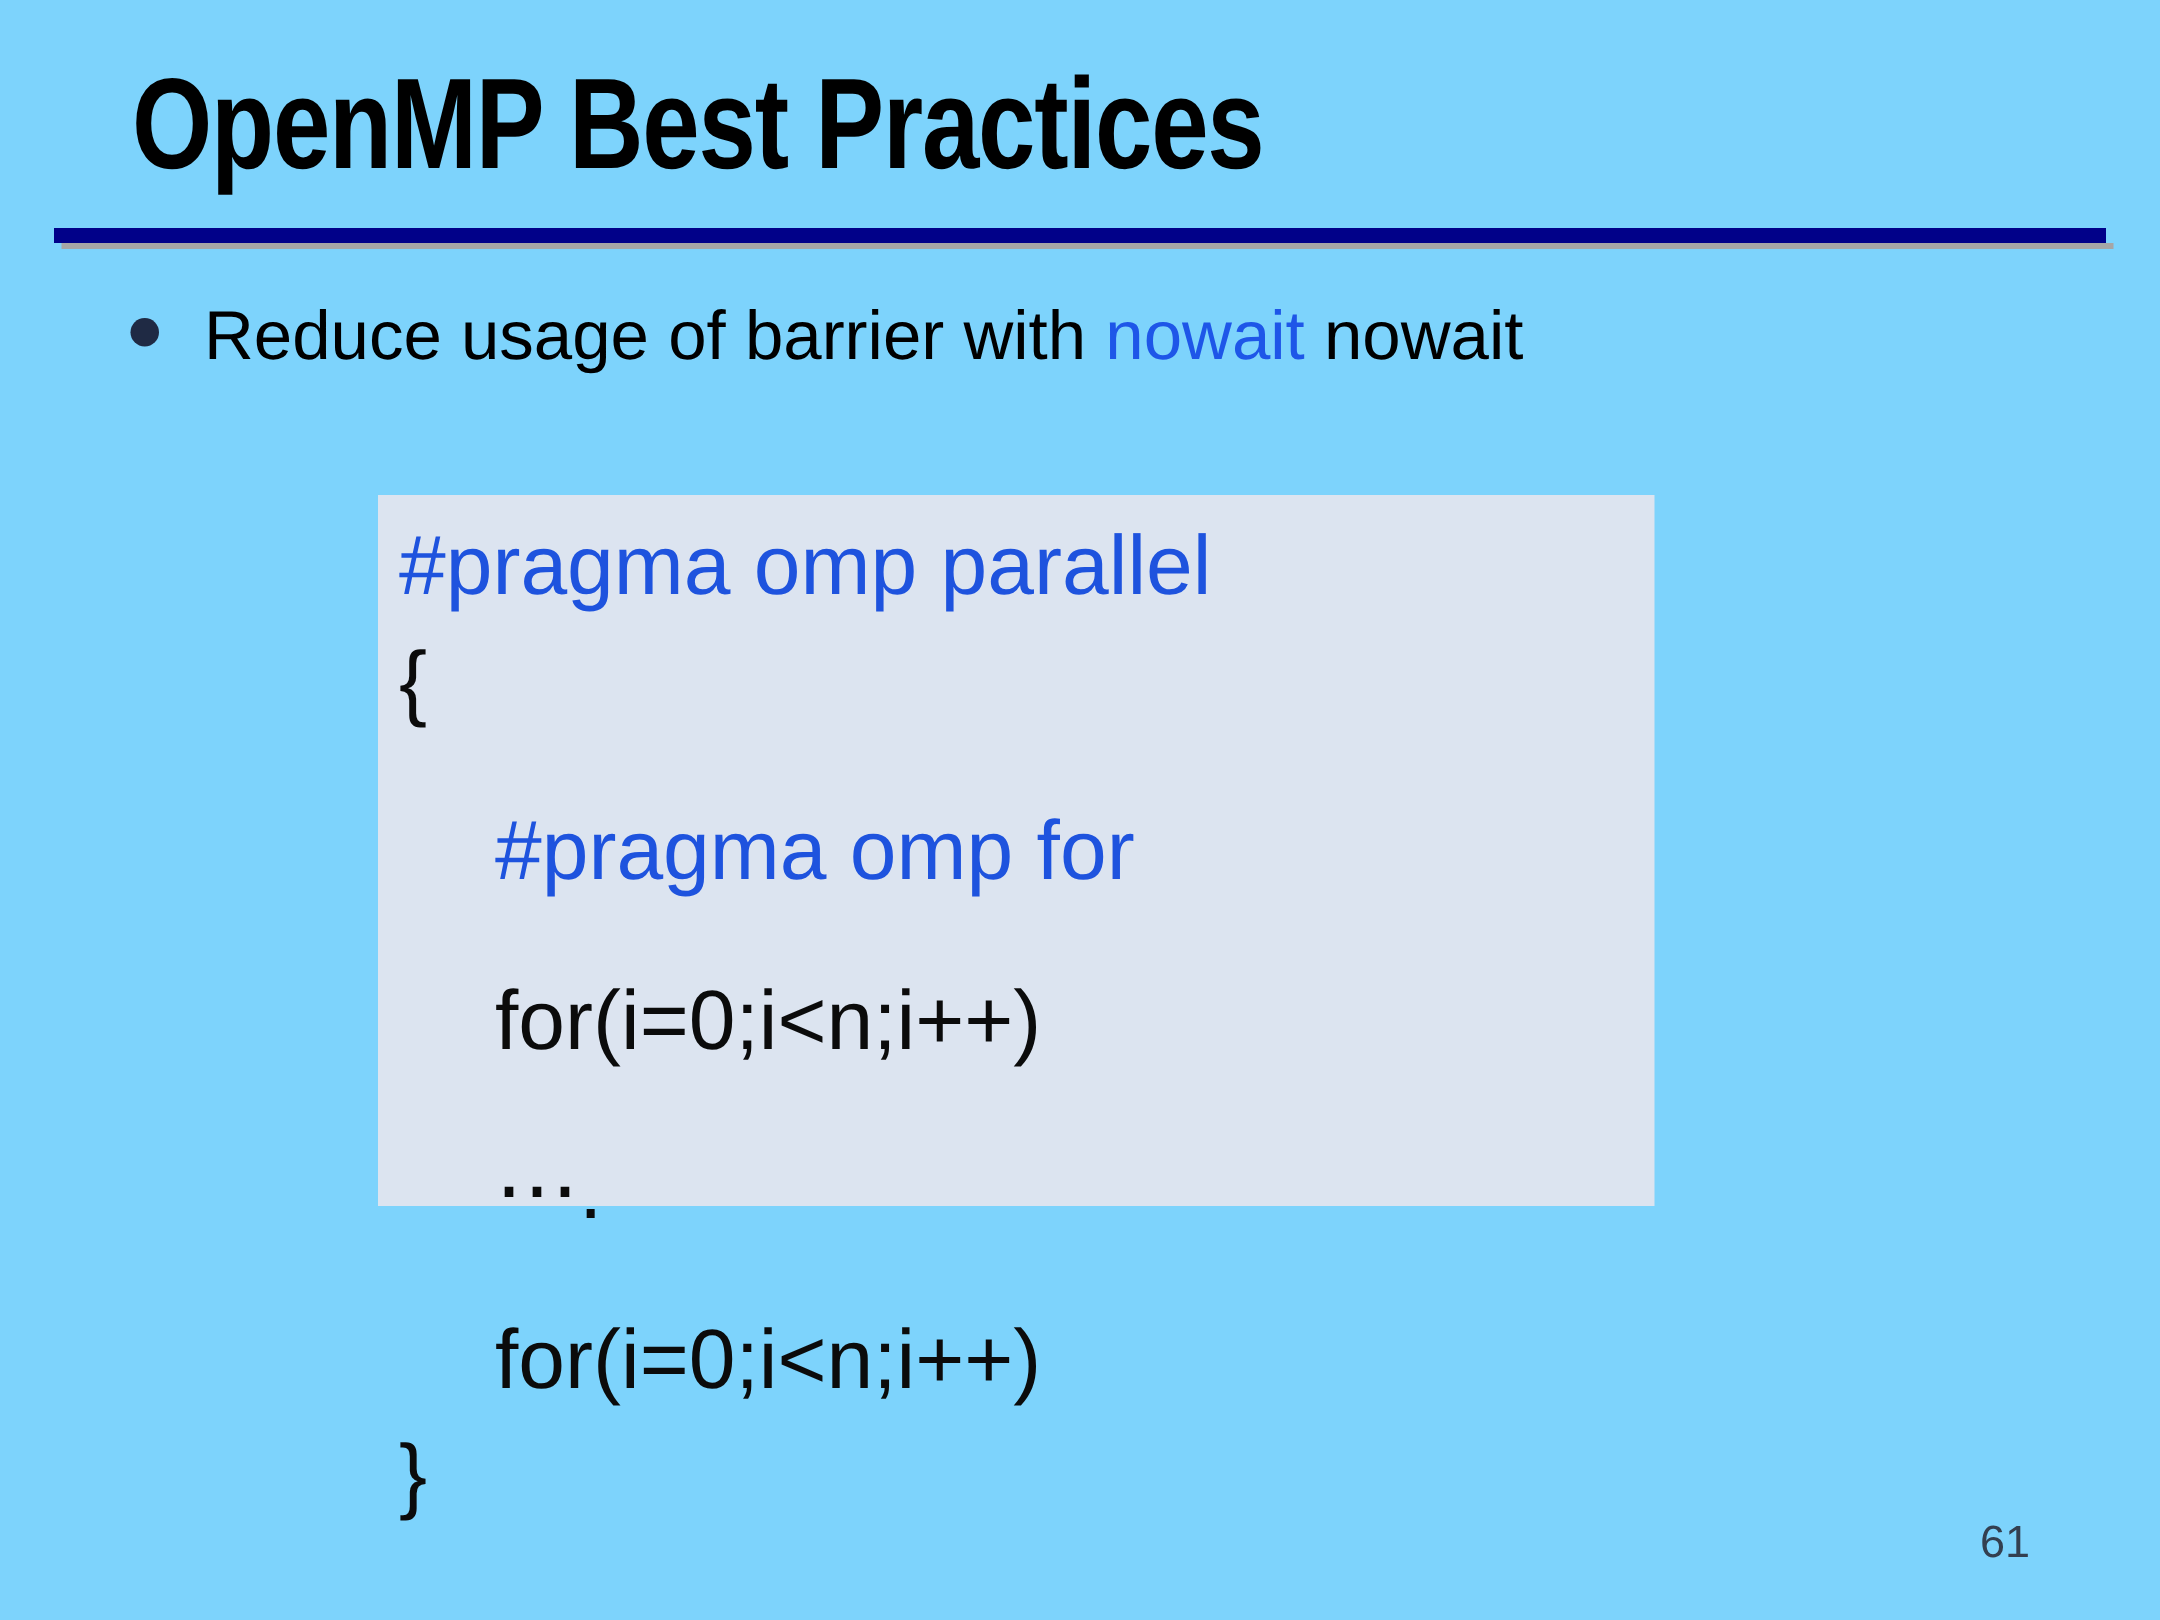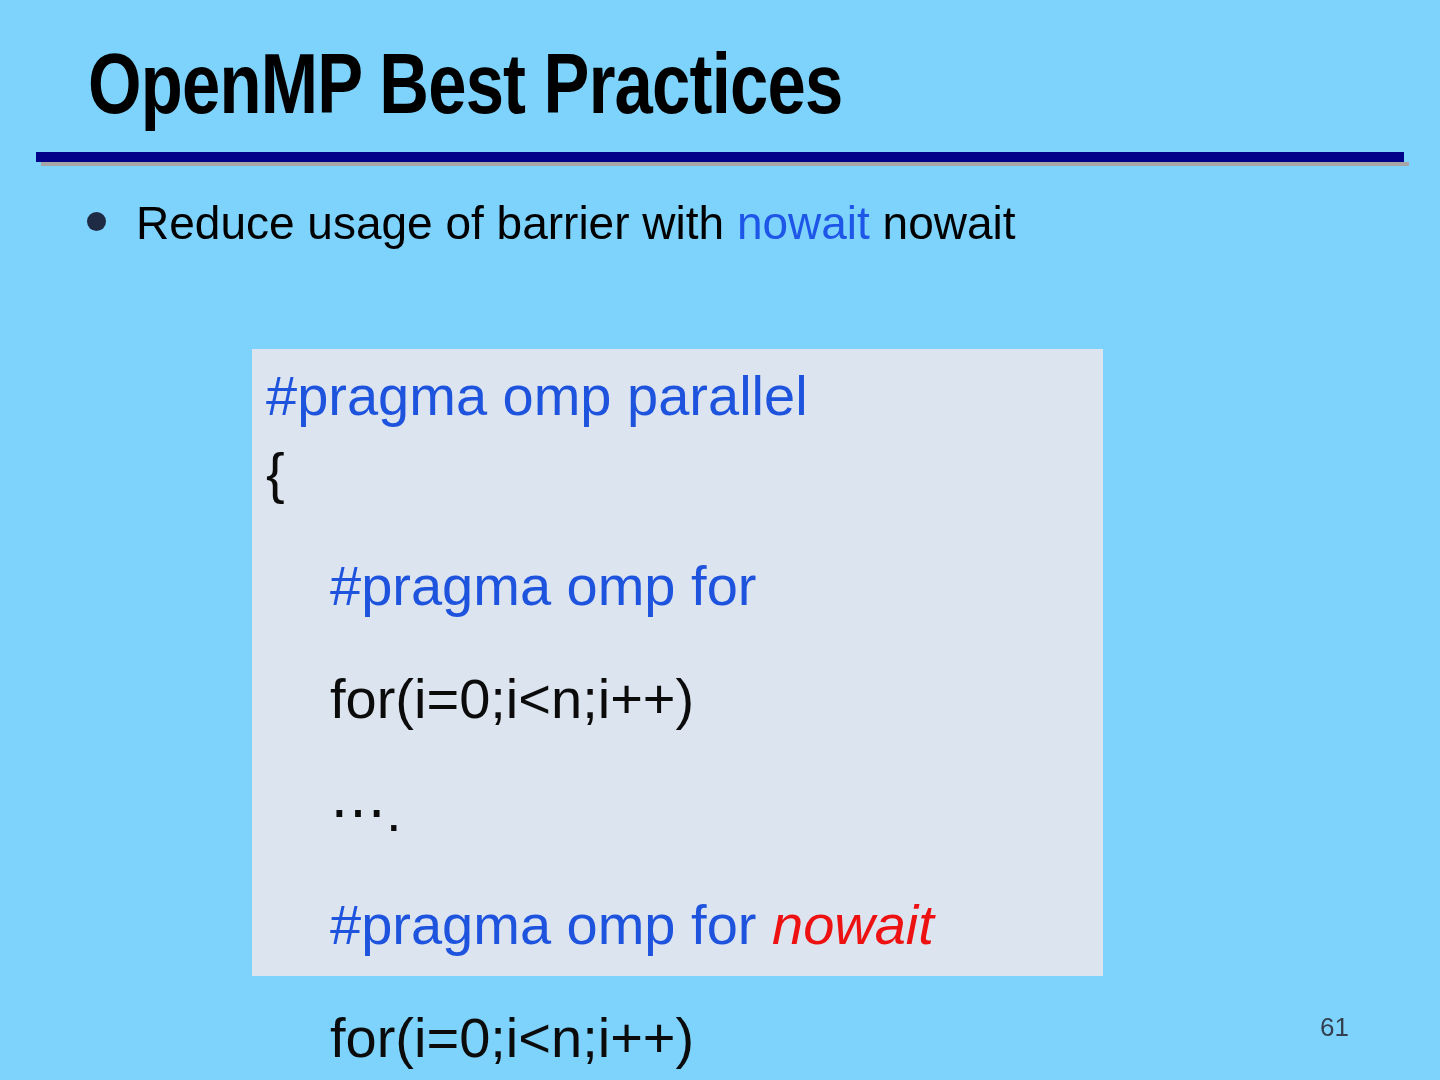--- a/index.html
+++ b/index.html
@@ -67,23 +67,23 @@
     color: #000000;
     white-space: nowrap;
     letter-spacing: 0px;
   }
   .hl-blue { color: #1e56e8; }
 
   
   .code-box {
     position: absolute;
     left: 252px;
-    top: 349px;
+    top: 330px;
     width: 851px;
-    height: 627px;
+    height: 474px;
     background: #dce4f0;
     box-sizing: border-box;
     padding: 8px 0 0 14px;
   }
   .code-line {
     height: 77px;
     line-height: 77px;
     font-size: 56px;
     color: #0b0b0b;
     white-space: nowrap;
@@ -91,21 +91,21 @@
   .code-line.indent { padding-left: 64px; margin-top: 36px; }
   .seg-blue { color: #1e53de; }
   .seg-red  { color: #ee1111; font-style: italic; }
   .seg-black { color: #0b0b0b; }
 
   
   .page-number {
     position: absolute;
     left: 1320px;
     top: 1012px;
-    font-size: 26px;
+    font-size: 30px;
     color: #333f50;
   }
 </style>
 </head>
 <body>
 
 <div class="slide">
 
   <div class="slide-title">OpenMP Best Practices</div>
 
@@ -119,21 +119,20 @@
     <div class="code-line"><span class="seg-blue">#pragma omp parallel</span></div>
 
     <div class="code-line"><span class="seg-black">{</span></div>
 
     <div class="code-line indent"><span class="seg-blue">#pragma omp for</span></div>
 
     <div class="code-line indent"><span class="seg-black">for(i=0;i&lt;n;i++)</span></div>
 
     <div class="code-line indent"><span class="seg-black">⋯.</span></div>
 
-    <div class="code-line indent"><span class="seg-blue">#pragma omp for </span><span class="seg-red">nowait</span></div>
 
     <div class="code-line indent"><span class="seg-black">for(i=0;i&lt;n;i++)</span></div>
 
     <div class="code-line"><span class="seg-black">}</span></div>
   </div>
 
   <div class="page-number">61</div>
 
 </div>
 

